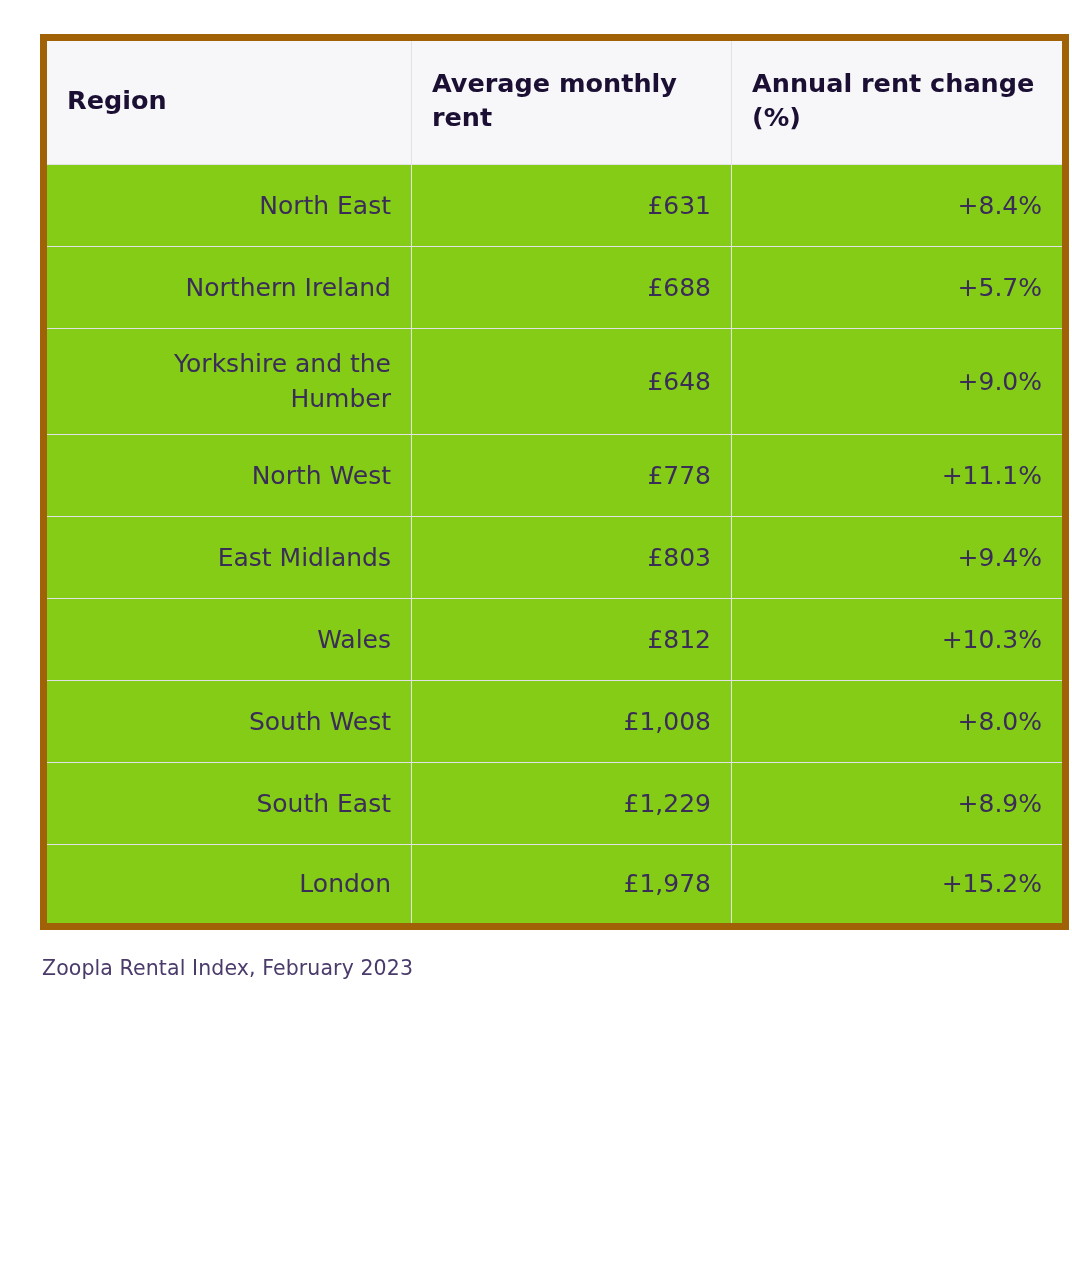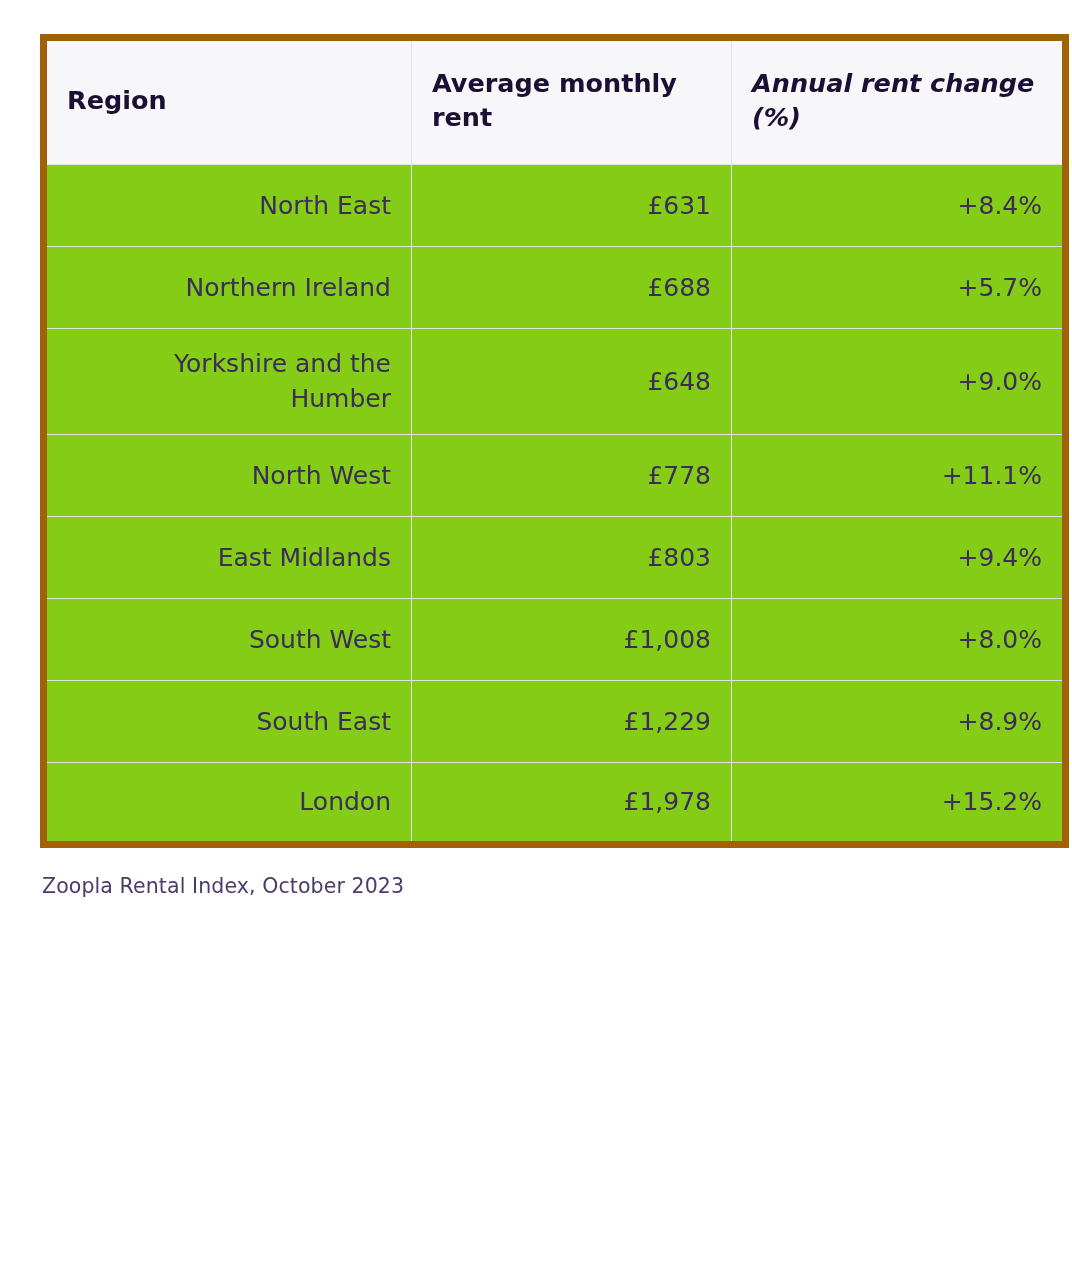--- a/index.html
+++ b/index.html
@@ -39,21 +39,21 @@
     font-size: 25.5px;
     font-weight: 700;
     line-height: 1.32;
     color: #1b1033;
     padding: 26px 20px 30px 20px;
     border-right: 1px solid #e3e1e8;
     border-bottom: 1px solid #e3e1e8;
     height: 124px;
     box-sizing: border-box;
   }
-  thead th:last-child { border-right: none; font-style: italic; }
+  thead th:last-child { border-right: none; }
 
   tbody td {
     font-size: 25px;
     font-weight: 400;
     line-height: 1.38;
     color: #3a2d58;
     padding: 18px 20px;
     border-right: 1px solid #e3e1e8;
     border-bottom: 1px solid #e3e1e8;
     vertical-align: middle;
@@ -110,32 +110,37 @@
         <td>North West</td>
         <td>£778</td>
         <td>+11.1%</td>
       </tr>
       <tr>
         <td>East Midlands</td>
         <td>£803</td>
         <td>+9.4%</td>
       </tr>
       <tr>
+        <td>Wales</td>
+        <td>£812</td>
+        <td>+10.3%</td>
+      </tr>
+      <tr>
         <td>South West</td>
         <td>£1,008</td>
         <td>+8.0%</td>
       </tr>
       <tr>
         <td>South East</td>
         <td>£1,229</td>
         <td>+8.9%</td>
       </tr>
       <tr>
         <td>London</td>
         <td>£1,978</td>
         <td>+15.2%</td>
       </tr>
     </tbody>
   </table>
 
-  <div class="caption">Zoopla Rental Index, October 2023</div>
+  <div class="caption">Zoopla Rental Index, February 2023</div>
 
 </div>
 
 </body></html>

